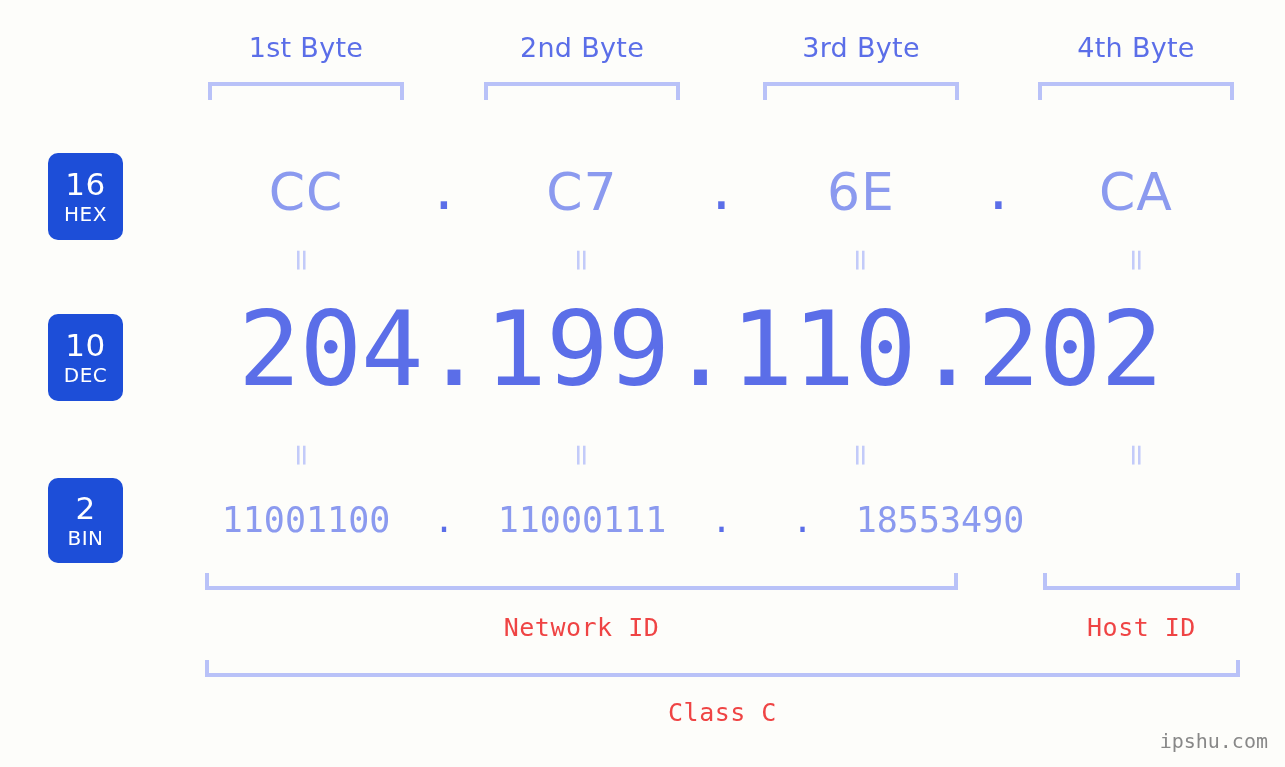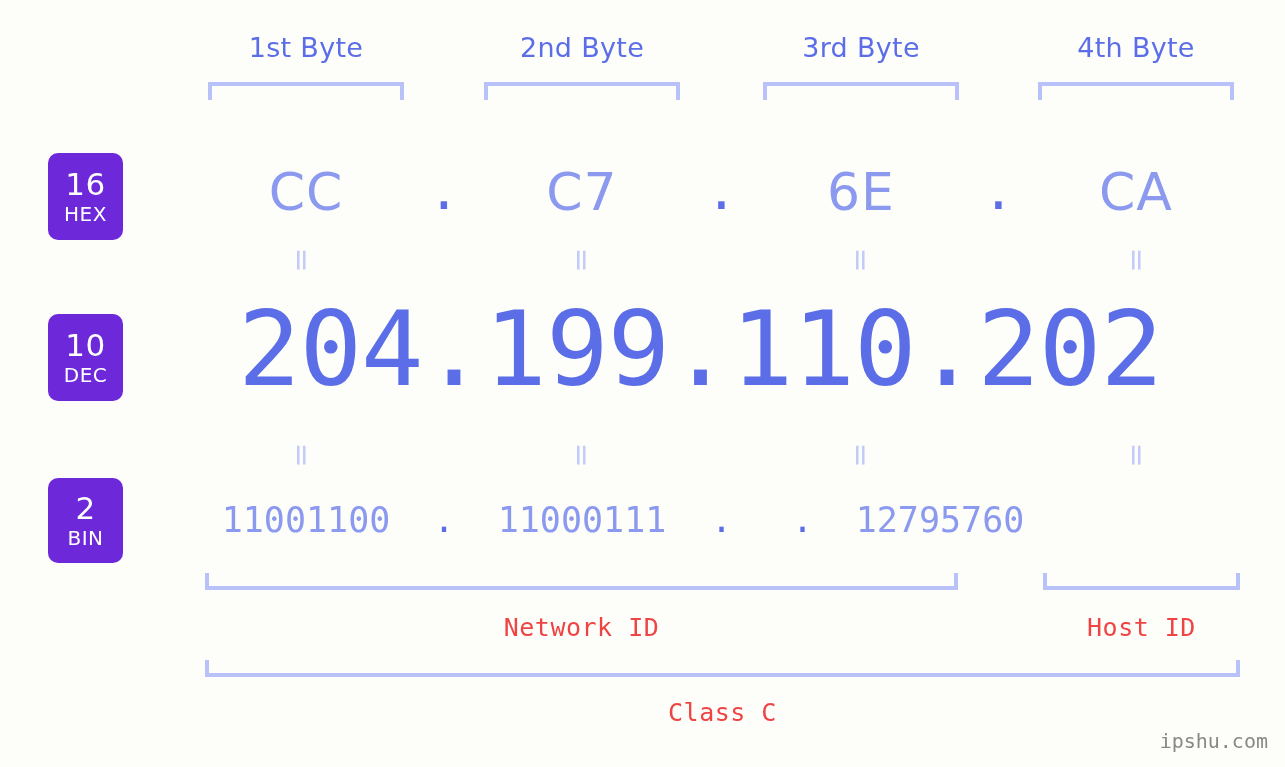--- a/index.html
+++ b/index.html
@@ -49,21 +49,21 @@
     border-left: 4px solid #b9c2f8;
     border-right: 4px solid #b9c2f8;
   }
 
   
   .badge {
     position: absolute;
     left: 48px;
     width: 75px;
     border-radius: 10px;
-    background: #6d28d9;
+    background: #1d4ed8;
     color: #ffffff;
     text-align: center;
     font-family: "DejaVu Sans", sans-serif;
     display: flex;
     flex-direction: column;
     justify-content: center;
     align-items: center;
     line-height: 1;
   }
   .badge .num {
@@ -235,21 +235,21 @@
   <div class="eq" style="left:569px; top:440px;">=</div>
   <div class="eq" style="left:848px; top:440px;">=</div>
   <div class="eq" style="left:1124px; top:440px;">=</div>
 
   <div class="row" id="row-bin">
     <div class="bin-cell" style="width:196px; margin-left:68px;">11001100</div>
     <div class="bin-dot" style="width:80px;">.</div>
     <div class="bin-cell" style="width:196px;">11000111</div>
     <div class="bin-dot" style="width:83px;">.</div>
     <div class="bin-dot" style="width:79px;">.</div>
-    <div class="bin-cell" style="width:196px;">12795760</div>
+    <div class="bin-cell" style="width:196px;">18553490</div>
   </div>
 
   <div class="bracket-up" style="left:205px; top:573px; width:753px;"></div>
   <div class="bracket-up" style="left:1043px; top:573px; width:197px;"></div>
 
   <div class="caption" style="left:205px; top:613px; width:753px;">Network ID</div>
   <div class="caption" style="left:1043px; top:613px; width:197px;">Host ID</div>
 
   <div class="bracket-up" style="left:205px; top:660px; width:1035px;"></div>
   <div class="caption" style="left:205px; top:698px; width:1035px;">Class C</div>

